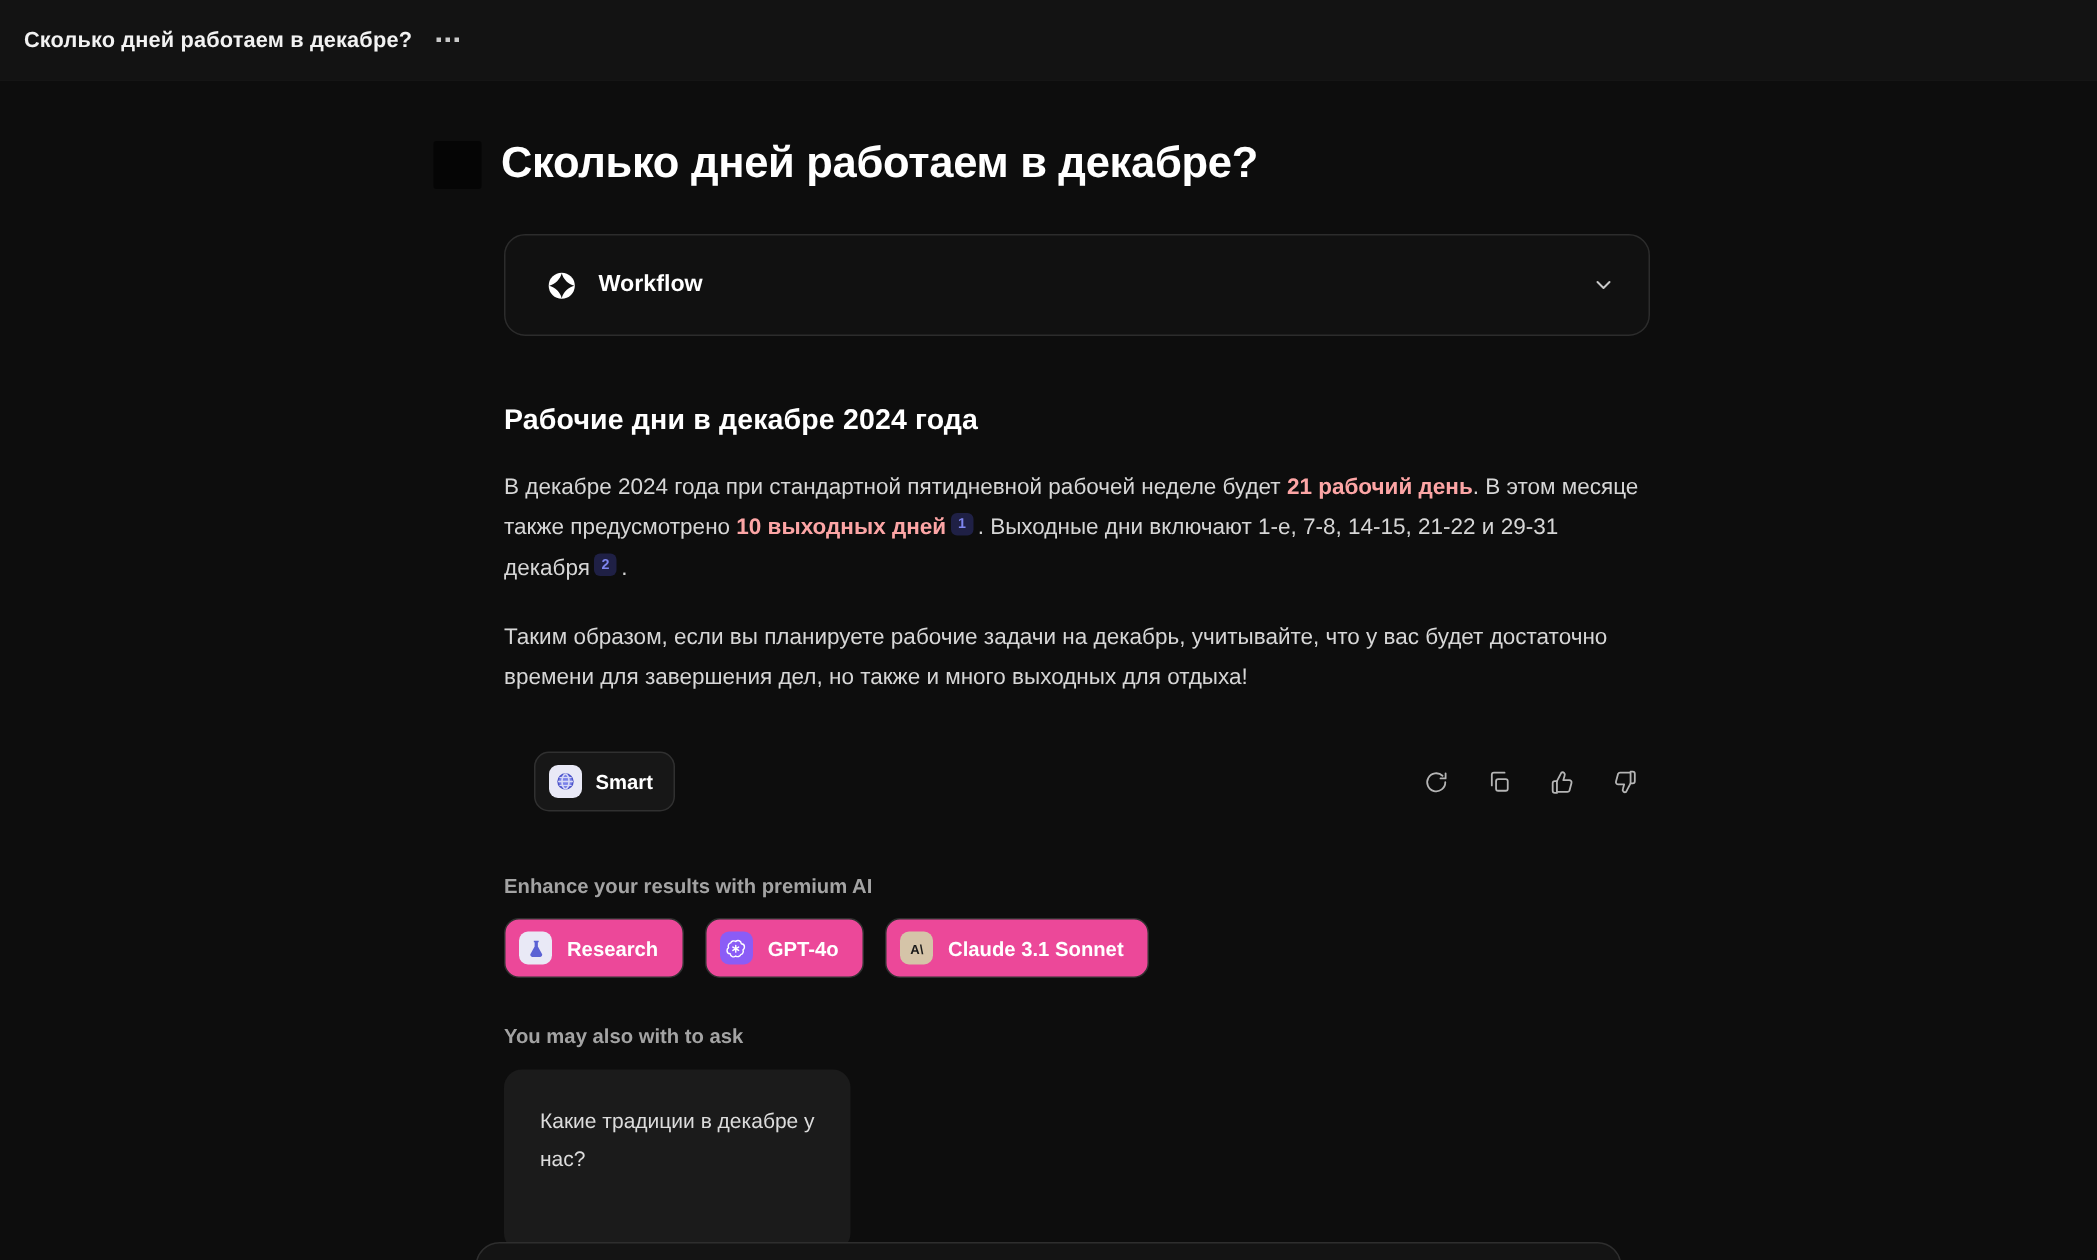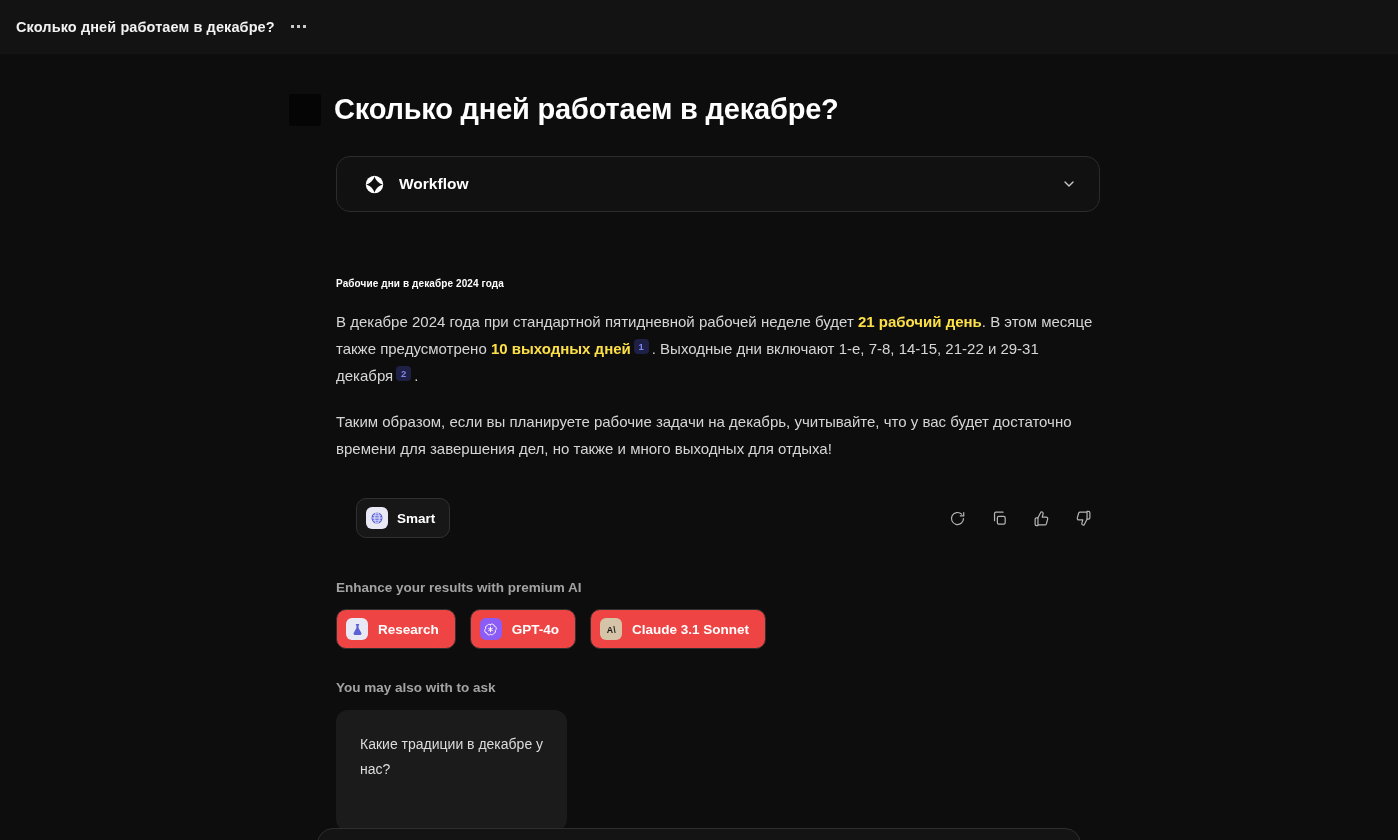--- a/index.html
+++ b/index.html
@@ -84,21 +84,21 @@
     font-size: 29px;
     font-weight: 700;
     color: #ffffff;
     letter-spacing: -0.2px;
     line-height: 1.15;
   }
 
   
   .workflow-card {
     margin-top: 30px;
-    height: 56px;
+    height: 68px;
     background: #111111;
     border: 1px solid #2c2c2c;
     border-radius: 14px;
     display: flex;
     align-items: center;
     padding: 0 22px 0 28px;
     cursor: pointer;
   }
   .wf-left {
     display: flex;
@@ -112,33 +112,33 @@
     font-weight: 700;
     color: #ffffff;
   }
   .chevron {
     width: 16px; height: 16px;
     flex: 0 0 auto;
   }
 
   
   .answer-heading {
-    margin-top: 66px;
-    font-size: 10px;
+    margin-top: 46px;
+    font-size: 19px;
     font-weight: 700;
     color: #ffffff;
     letter-spacing: .1px;
   }
   .para {
     margin-top: 19px;
     font-size: 15px;
     line-height: 27px;
     color: #d6d6d6;
   }
-  .para b { color: #fde047; font-weight: 700; }
+  .para b { color: #fca5a5; font-weight: 700; }
 
   .cite {
     display: inline-block;
     min-width: 15px;
     height: 15px;
     line-height: 15px;
     text-align: center;
     background: #1f2045;
     color: #7f86ef;
     font-size: 9.5px;
@@ -210,21 +210,21 @@
   .premium-label { margin-top: 42px; }
   .chip-row {
     margin-top: 14px;
     display: flex;
     gap: 14px;
   }
   .chip {
     display: inline-flex;
     align-items: center;
     gap: 10px;
-    background: #ef4444;
+    background: #ec4899;
     border: 1px solid #303030;
     border-radius: 10px;
     padding: 8px 16px 8px 9px;
     cursor: pointer;
   }
   .chip .lbl {
     font-size: 13.5px;
     font-weight: 700;
     color: #ffffff;
     white-space: nowrap;

